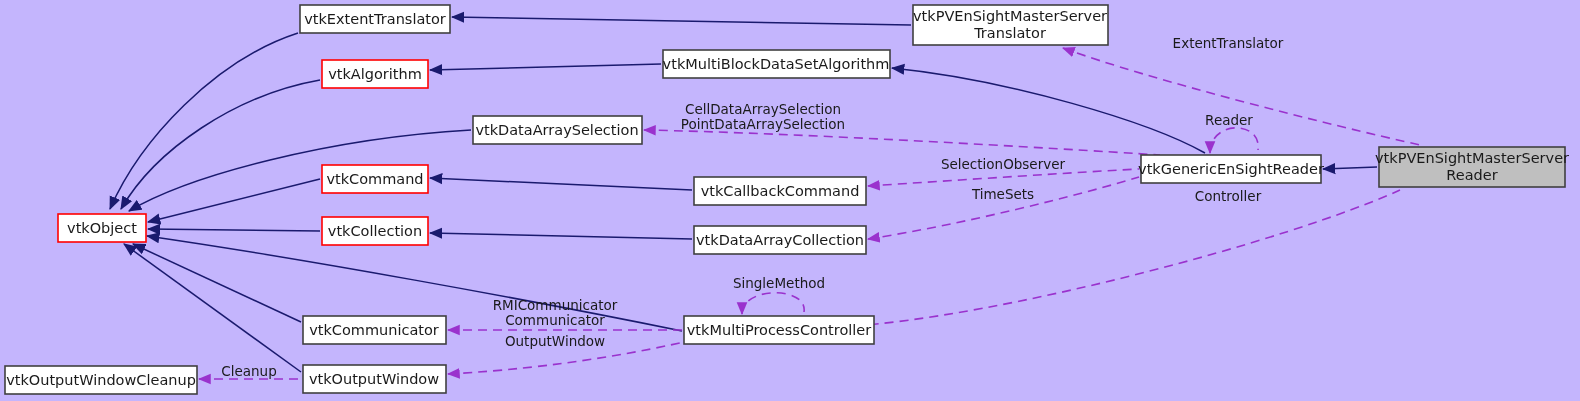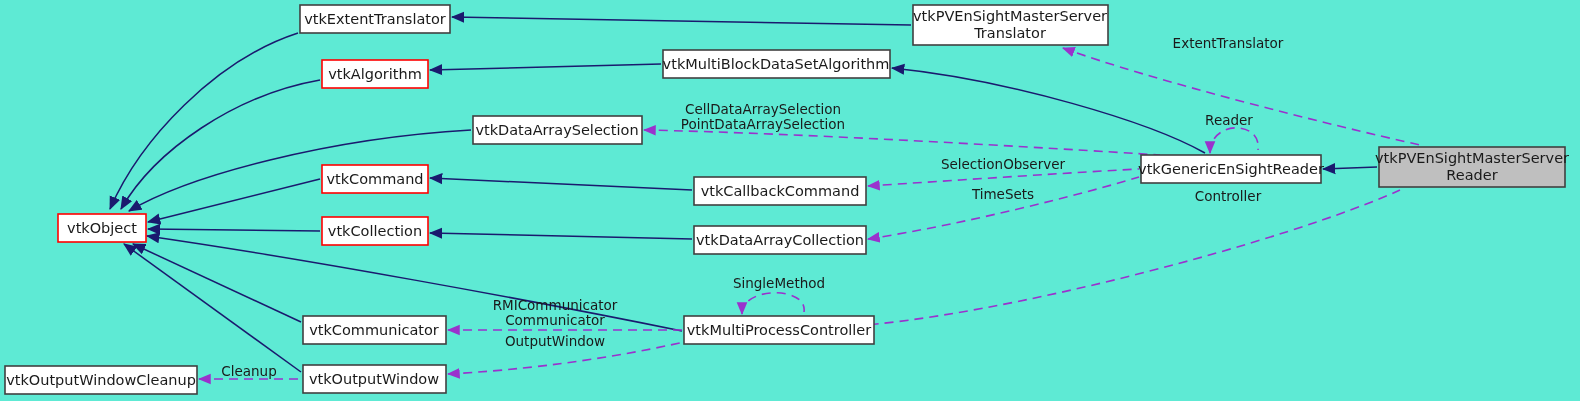--- a/index.html
+++ b/index.html
@@ -4,21 +4,21 @@
 <style>
   html, body {
     margin: 0;
     padding: 0;
     background: #ffffff;
   }
   #diagram-root {
     position: relative;
     width: 1580px;
     height: 401px;
-    background: #5eead4;
+    background: #c4b5fd;
     font-family: "DejaVu Sans", "Liberation Sans", sans-serif;
     overflow: hidden;
   }
   svg#graph {
     display: block;
     width: 1580px;
     height: 401px;
   }
   .node-box {
     fill: #ffffff;

